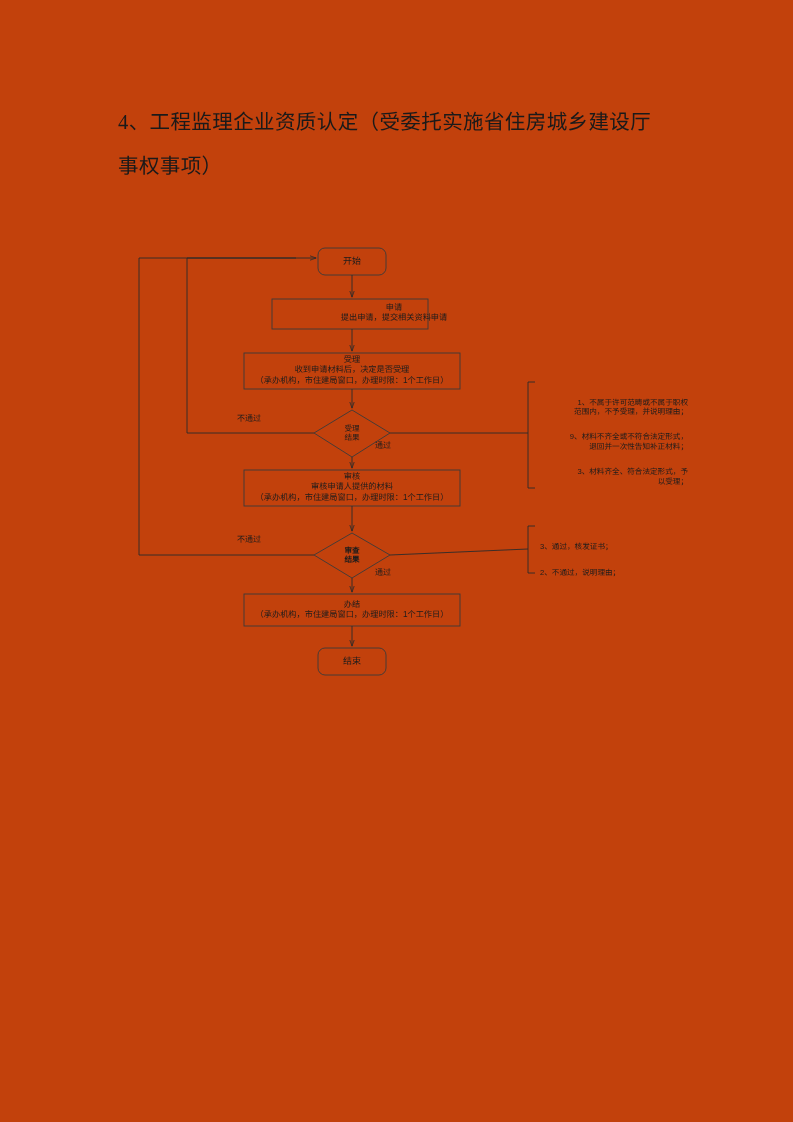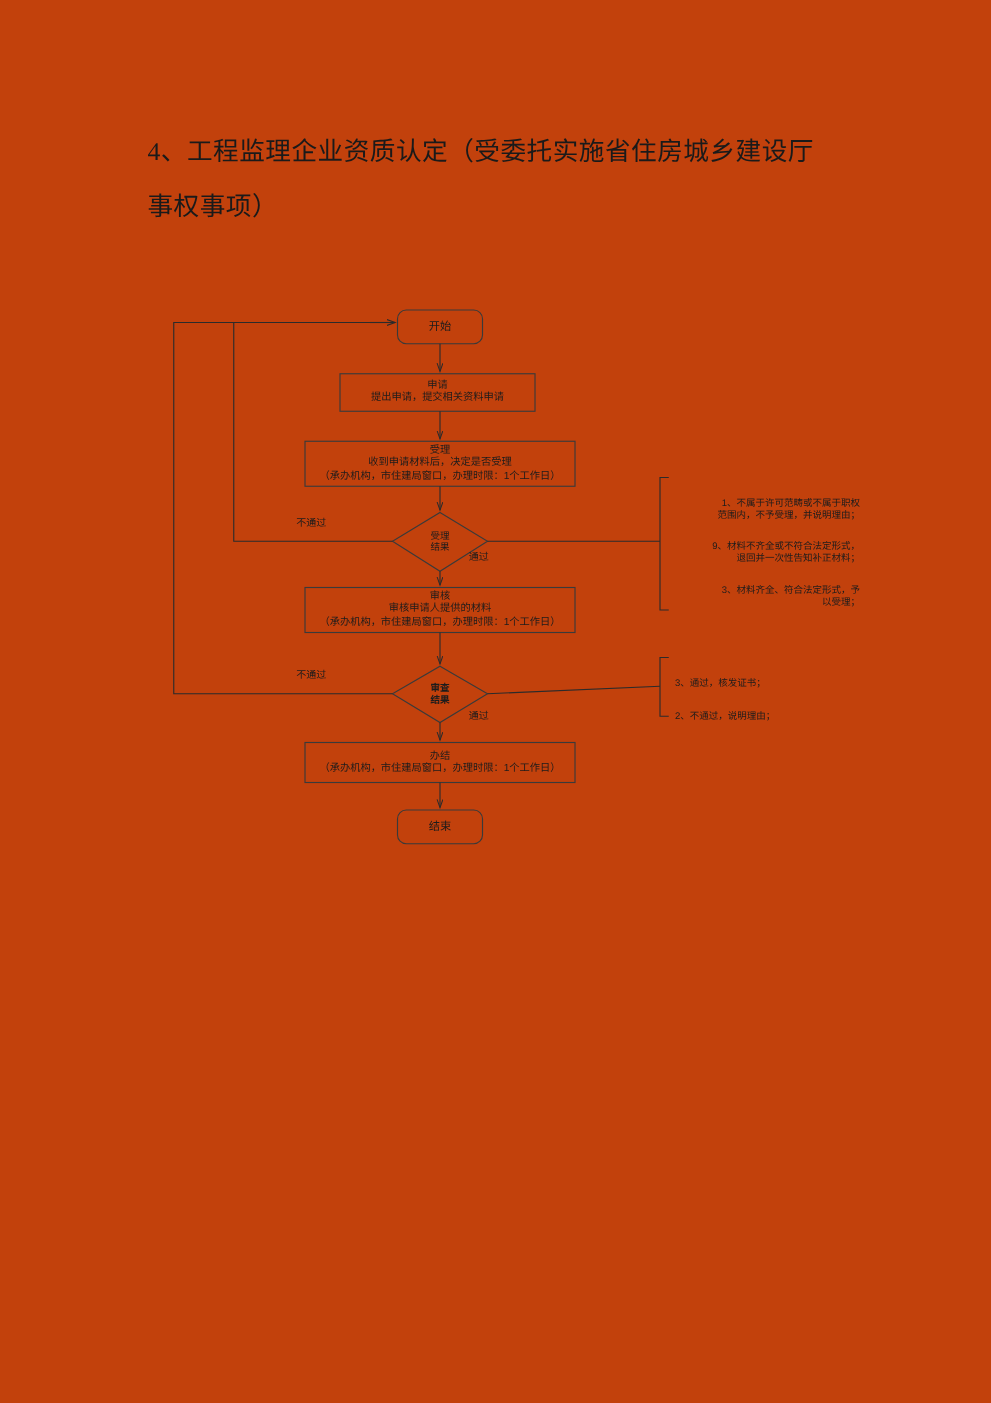--- a/index.html
+++ b/index.html
@@ -154,21 +154,21 @@
       </g>
 
       <g stroke="#2b2b2b" stroke-width="0.9" fill="none">
         <path d="M535,351 L528,351 L528,457 L535,457"></path>
         <path d="M535,495 L528,495 L528,542 L535,542"></path>
       </g>
     </svg>
 
     <div class="node-label term" style="left:318px; top:224px; width:68px;">开始</div>
 
-    <div class="node-label" style="left:272px; top:272px; width:156px;">申请
+    <div class="node-label" style="left:272px; top:272px; width:156px;padding-left:44px;">申请
 提出申请，提交相关资料申请</div>
 
     <div class="node-label" style="left:244px; top:324px; width:216px;">受理
 收到申请材料后，决定是否受理
 （承办机构，市住建局窗口，办理时限：1个工作日）</div>
 
     <div class="node-label diamond" style="left:314px; top:393px; width:76px;">受理
 结果</div>
 
     <div class="node-label" style="left:244px; top:441px; width:216px;">审核

